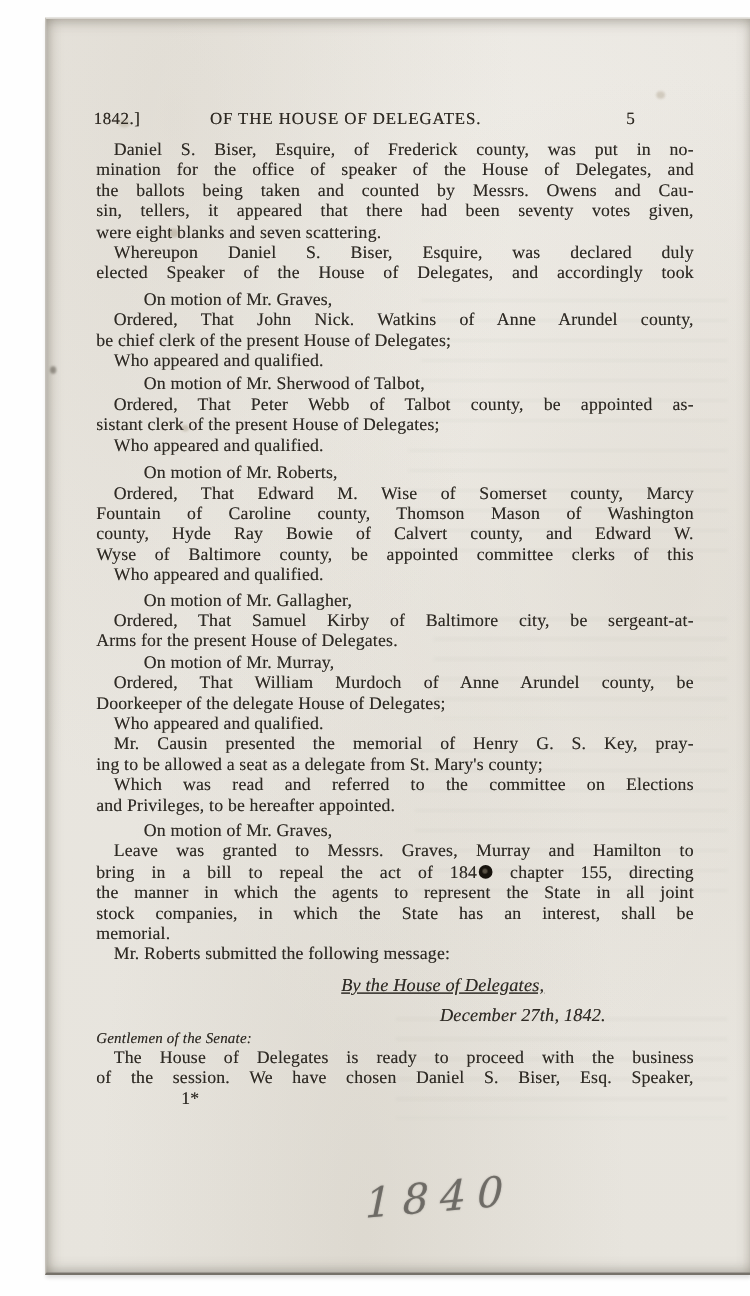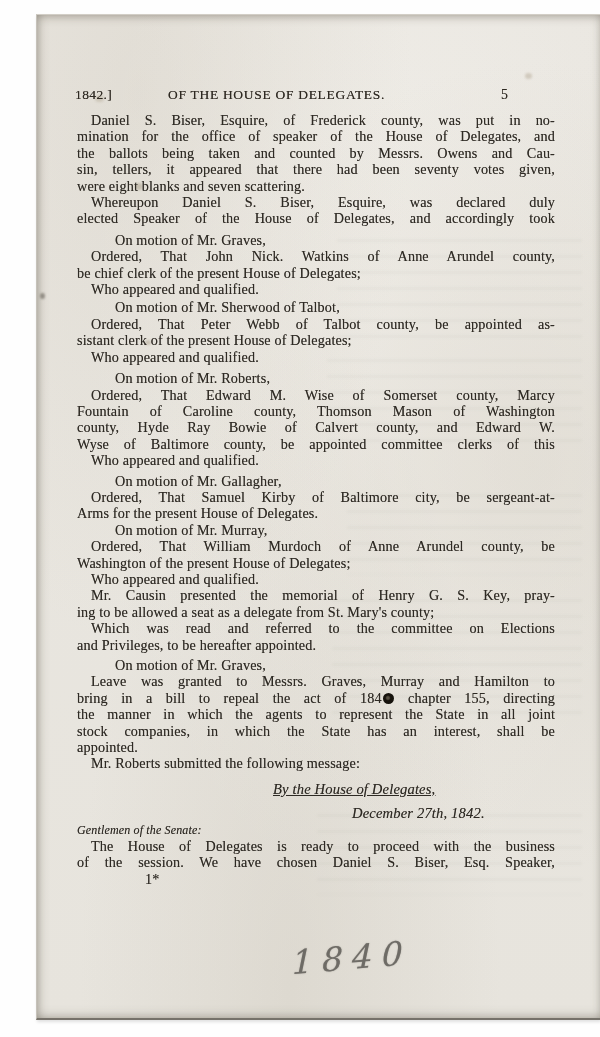--- a/index.html
+++ b/index.html
@@ -121,32 +121,32 @@
         <div class="line i1 j">Ordered, That Edward M. Wise of Somerset county, Marcy</div>
         <div class="line j">Fountain of Caroline county, Thomson Mason of Washington</div>
         <div class="line j">county, Hyde Ray Bowie of Calvert county, and Edward W.</div>
         <div class="line j">Wyse of Baltimore county, be appointed committee clerks of this</div>
         <div class="line i1">Who appeared and qualified.</div>
         <div class="line i2" style="margin-top: 4px;">On motion of Mr. Gallagher,</div>
         <div class="line i1 j">Ordered, That Samuel Kirby of Baltimore city, be sergeant-at-</div>
         <div class="line">Arms for the present House of Delegates.</div>
         <div class="line i2">On motion of Mr. Murray,</div>
         <div class="line i1 j">Ordered, That William Murdoch of Anne Arundel county, be</div>
-        <div class="line">Washington of the present House of Delegates;</div>
+        <div class="line">Doorkeeper of the delegate House of Delegates;</div>
         <div class="line i1">Who appeared and qualified.</div>
         <div class="line i1 j">Mr. Causin presented the memorial of Henry G. S. Key, pray-</div>
         <div class="line">ing to be allowed a seat as a delegate from St. Mary's county;</div>
         <div class="line i1 j">Which was read and referred to the committee on Elections</div>
         <div class="line">and Privileges, to be hereafter appointed.</div>
         <div class="line i2" style="margin-top: 4px;">On motion of Mr. Graves,</div>
         <div class="line i1 j">Leave was granted to Messrs. Graves, Murray and Hamilton to</div>
         <div class="line j"><span>bring in a bill to repeal the act of 184</span><span class="blot"></span><span> chapter 155, directing</span></div>
         <div class="line j">the manner in which the agents to represent the State in all joint</div>
         <div class="line j">stock companies, in which the State has an interest, shall be</div>
-        <div class="line">appointed.</div>
+        <div class="line">memorial.</div>
         <div class="line i1">Mr. Roberts submitted the following message:</div>
         <div class="line by" style="margin-top: 9px;">By the House of Delegates,</div>
         <div class="line date" style="margin-top: 8px;">December 27th, 1842.</div>
         <div class="line salutation">Gentlemen of the Senate:</div>
         <div class="line i1 j">The House of Delegates is ready to proceed with the business</div>
         <div class="line j">of the session.  We have chosen Daniel S. Biser, Esq. Speaker,</div>
         <div class="line sig">1*</div>
       </div>
 
     <div class="handwriting">1840</div>

